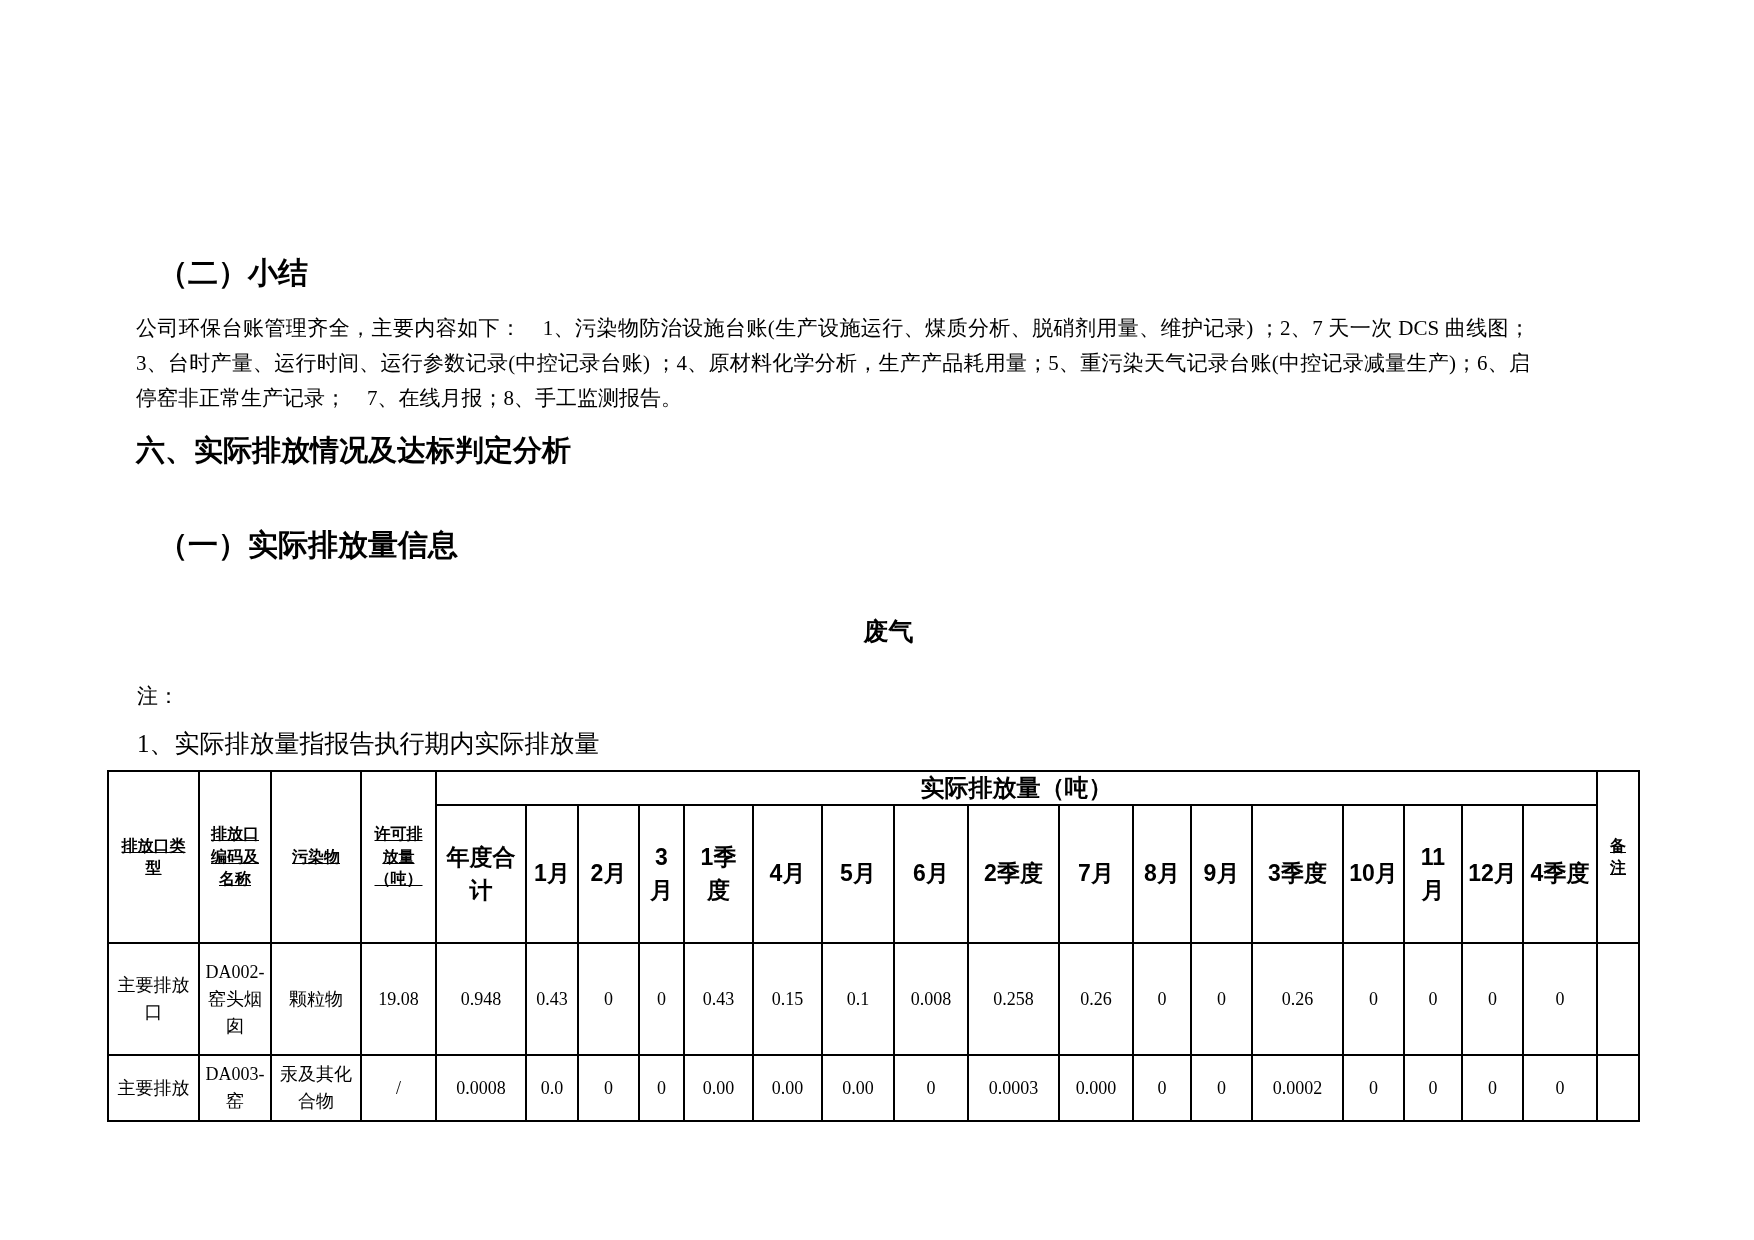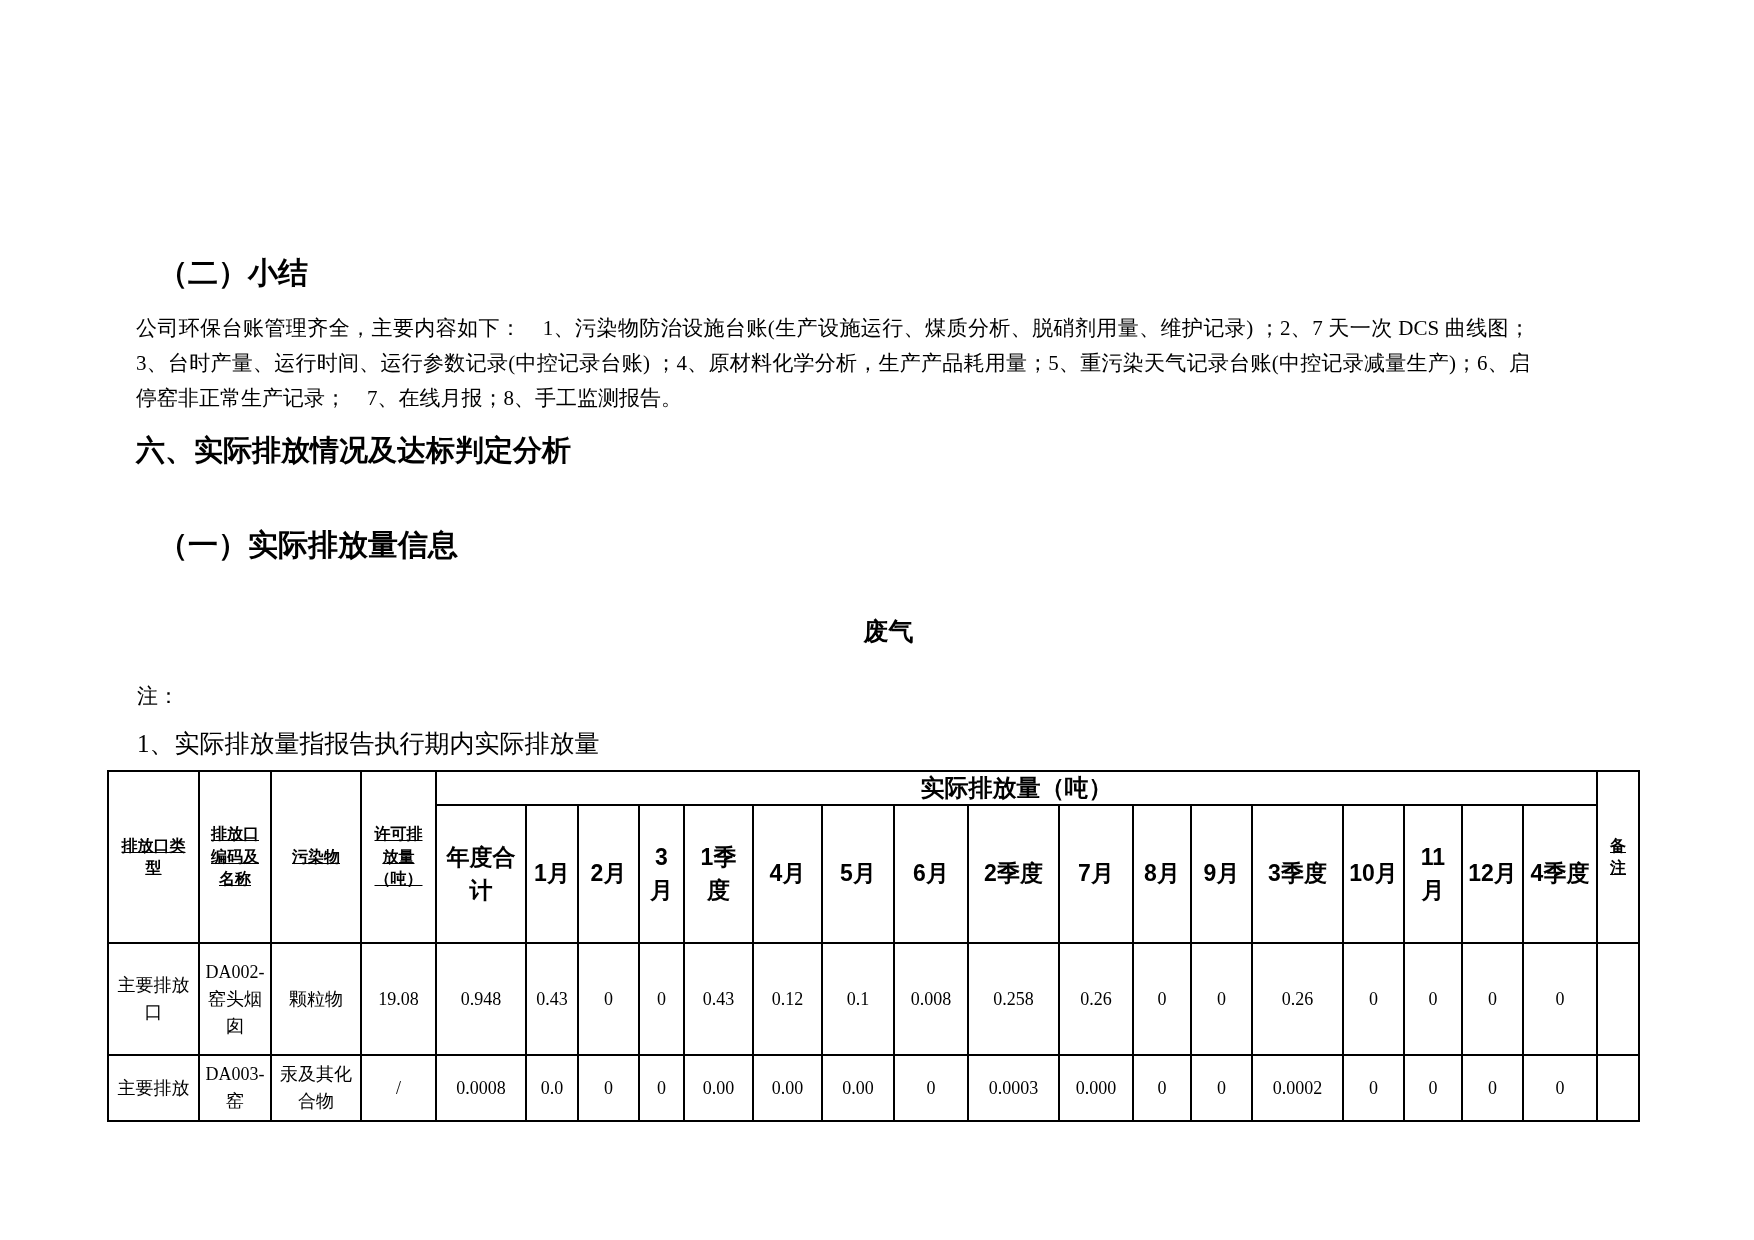--- a/index.html
+++ b/index.html
@@ -131,21 +131,21 @@
   <tr class="dr1">
     <td class="c-type">主要排放口</td>
     <td class="c-code">DA002-窑头烟囱</td>
     <td class="c-poll">颗粒物</td>
     <td>19.08</td>
     <td>0.948</td>
     <td class="d-narrow">0.43</td>
     <td>0</td>
     <td>0</td>
     <td>0.43</td>
-    <td>0.12</td>
+    <td>0.15</td>
     <td>0.1</td>
     <td>0.008</td>
     <td>0.258</td>
     <td>0.26</td>
     <td>0</td>
     <td>0</td>
     <td>0.26</td>
     <td>0</td>
     <td>0</td>
     <td>0</td>

